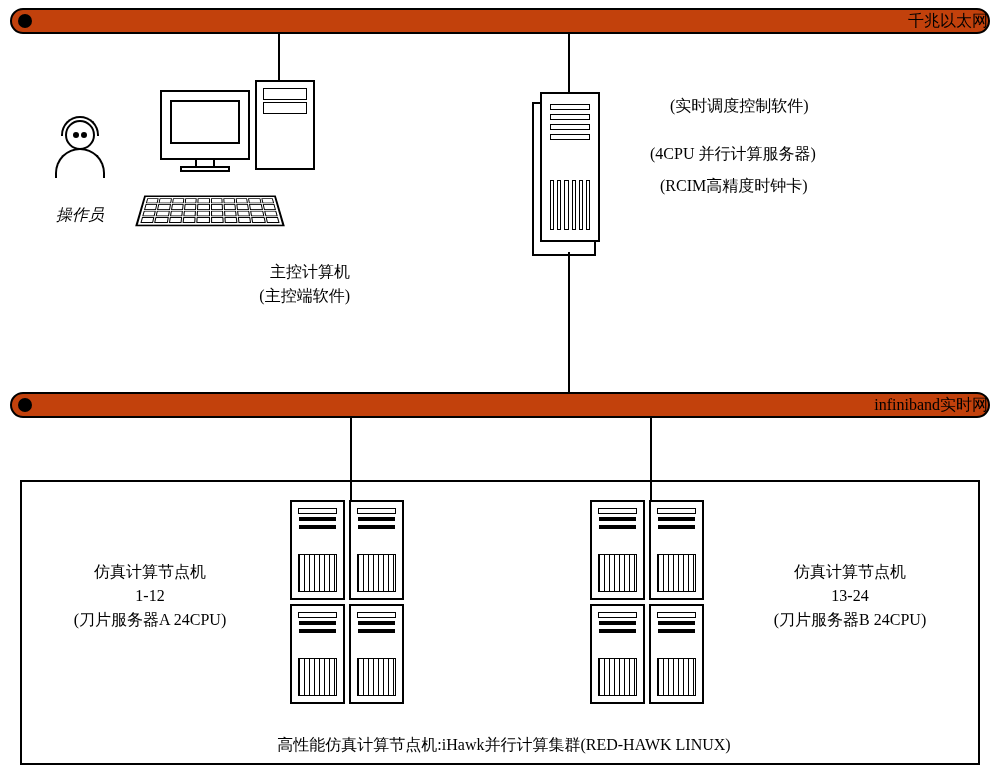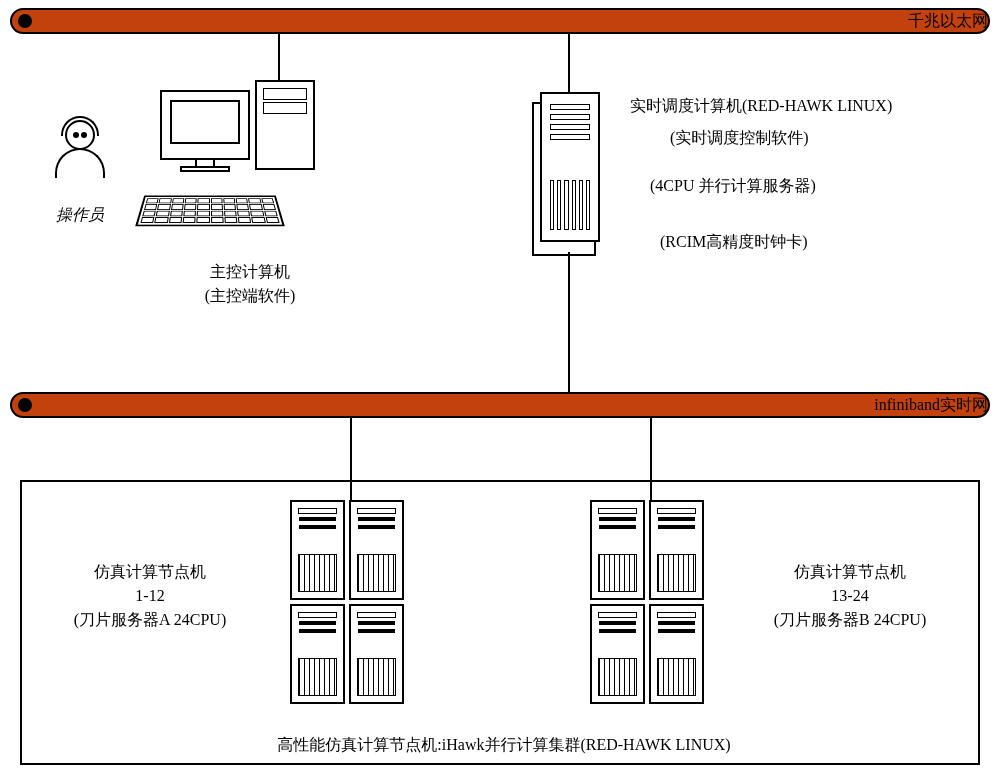--- a/index.html
+++ b/index.html
@@ -252,21 +252,21 @@
       <span></span>
       <span></span>
       <span></span>
       <span></span>
       <span></span>
       <span></span>
       <span></span>
       <span></span>
   </div>
 </div>
-<div class="label-block" style="left:150px;top:260px;width:200px;">
+<div class="label-block" style="left:150px;top:260px;width:200px;text-align:right;">
   <div>主控计算机</div>
   <div>(主控端软件)</div>
 </div>
 
 <div class="server" style="left:540px;top:92px;">
   <div class="tower">
     <div class="slots">
         <div></div>
         <div></div>
         <div></div>
@@ -276,24 +276,23 @@
         <span></span>
         <span></span>
         <span></span>
         <span></span>
         <span></span>
         <span></span>
       </div>
   </div>
 </div>
 <div class="label-block" style="left:630px;top:90px;width:360px;text-align:left;line-height:2;">
-  <div>实时调度计算机(RED-HAWK LINUX)</div>
   <div style="padding-left:40px;">(实时调度控制软件)</div>
   <div style="padding-left:20px;margin-top:16px;">(4CPU 并行计算服务器)</div>
-  <div style="padding-left:30px;margin-top:24px;">(RCIM高精度时钟卡)</div>
+  <div style="padding-left:30px;">(RCIM高精度时钟卡)</div>
 </div>
 
 <div class="vline" style="left:568px;top:252px;height:140px;"></div>
 
 <div class="bus" style="top:392px;">
   <div class="bus-dot"></div>
   <span>infiniband实时网</span>
 </div>
 
 <div class="vline" style="left:350px;top:418px;height:82px;"></div>

